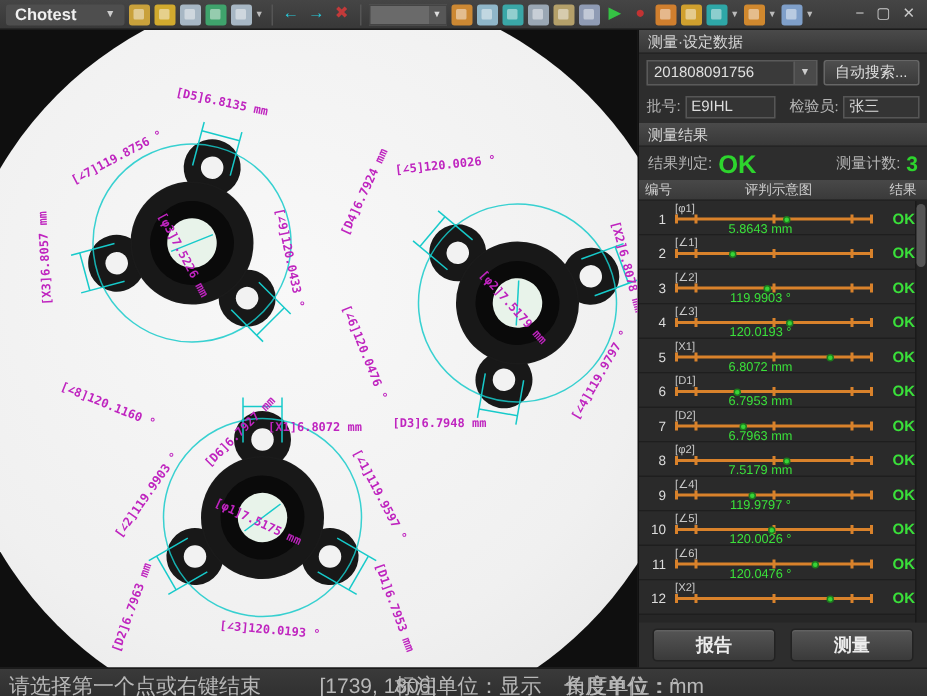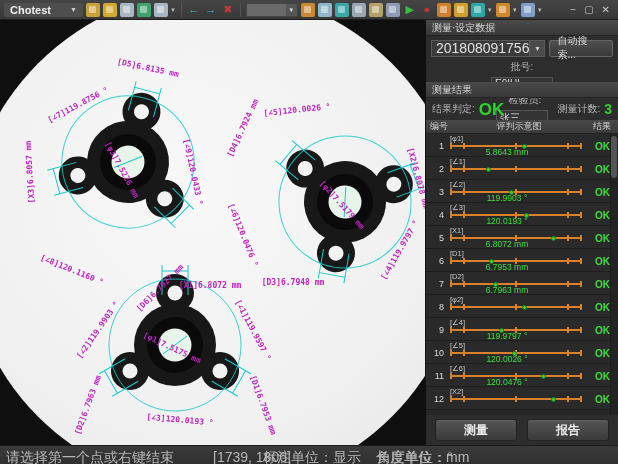--- a/index.html
+++ b/index.html
@@ -26,24 +26,24 @@
            background:radial-gradient(circle at 45% 40%, #f8f8f8 0%, #f0f0f0 60%, #e3e3e3 100%); }
   .parts-svg { position:absolute; left:0; top:0; }
   #annotations { position:absolute; inset:0; }
   .ann { position:absolute; font-family:"DejaVu Sans Mono",monospace; font-size:8px; color:#bf24bf; white-space:nowrap; font-weight:bold; letter-spacing:0px; }
 
   
   .panel { width:193px; height:425px; background:#2d2d2d; border-left:1px solid #111; display:flex; flex-direction:column; }
   .p-header { height:16px; background:linear-gradient(#4a4a4a,#383838); color:#d8d8d8; font-size:10px; display:flex; align-items:center; padding:0 6px; border-bottom:1px solid #242424; }
   .dataset-row { height:24px; display:flex; align-items:center; gap:4px; padding:0 5px; }
   .combo { flex:1; height:17px; background:#3a3a3a; border:1px solid #5a5a5a; display:flex; align-items:center; }
-  .combo .txt { flex:1; color:#e0e0e0; font-size:14px; padding-left:4px; }
+  .combo .txt { flex:1; color:#e0e0e0; font-size:10px; padding-left:4px; }
   .combo .dd { width:15px; height:15px; background:#4a4a4a; color:#ccc; font-size:7px; display:flex; align-items:center; justify-content:center; border-left:1px solid #5a5a5a; }
   .btn-sm { height:17px; background:linear-gradient(#4e4e4e,#3a3a3a); border:1px solid #666; border-radius:2px; color:#ddd; font-size:10px; padding:0 7px; display:flex; align-items:center; }
-  .fields-row { height:22px; display:flex; align-items:center; gap:3px; padding:0 5px;flex-direction:column; }
+  .fields-row { height:22px; display:flex; align-items:center; gap:3px; padding:0 5px; }
   .f-label { color:#b5b5b5; font-size:10px; white-space:nowrap; }
   .f-input { height:15px; background:#343434; border:1px solid #565656; color:#ddd; font-size:10px; padding:0 3px; display:flex; align-items:center; }
   .judge-row { height:22px; display:flex; align-items:center; padding:0 6px; gap:4px; }
   .ok-big { color:#2dd42d; font-size:17px; font-weight:bold; line-height:1; }
   .cnt-big { color:#2dd42d; font-size:14px; font-weight:bold; line-height:1; }
   .spacer { flex:1; }
 
   .thead { height:14px; background:linear-gradient(#484848,#3a3a3a); display:flex; align-items:center; color:#cfcfcf; font-size:9px; border-bottom:1px solid #222; }
   .thead .c1 { width:26px; padding-left:4px; } .thead .c2 { flex:1; text-align:center; } .thead .c3 { width:32px; text-align:center; }
   .tbody { position:relative; flex:1; background:#262626; overflow:hidden; }
@@ -361,20 +361,21 @@
               <span class="tno">8</span>
               <span class="tlabel">[φ2]</span>
               <div class="tline">
                 <span class="tick" style="left:0%"></span>
                 <span class="tick" style="left:10%"></span>
                 <span class="tick" style="left:50%"></span>
                 <span class="tick" style="left:90%"></span>
                 <span class="tick" style="left:100%"></span>
                 <span class="dot" style="left:55.00000000000001%"></span>
               </div>
+              <span class="tvalue">7.5179 mm</span>
               <span class="tok">OK</span>
             </div>
             <div class="trow">
               <span class="tno">9</span>
               <span class="tlabel">[∠4]</span>
               <div class="tline">
                 <span class="tick" style="left:0%"></span>
                 <span class="tick" style="left:10%"></span>
                 <span class="tick" style="left:50%"></span>
                 <span class="tick" style="left:90%"></span>
@@ -426,22 +427,22 @@
               <span class="tvalue"></span>
               <span class="tok">OK</span>
             </div>
           </div>
         <div class="vscroll">
             <div class="vthumb"></div>
           </div>
       </div>
 
       <div class="pbuttons">
+        <div class="btn-big">报告</div>
         <div class="btn-big">测量</div>
-        <div class="btn-big">报告</div>
       </div>
     </div>
   </div>
 
   <div class="statusbar">
     <span class="st-hint">请选择第一个点或右键结束</span>
     <span class="st-coords">[1739, 1806]</span>
     <span class="st-unit1">标注单位：显示</span>
     <span class="st-unit2">长度单位：mm</span>
     <span class="st-unit3">角度单位：°</span>

